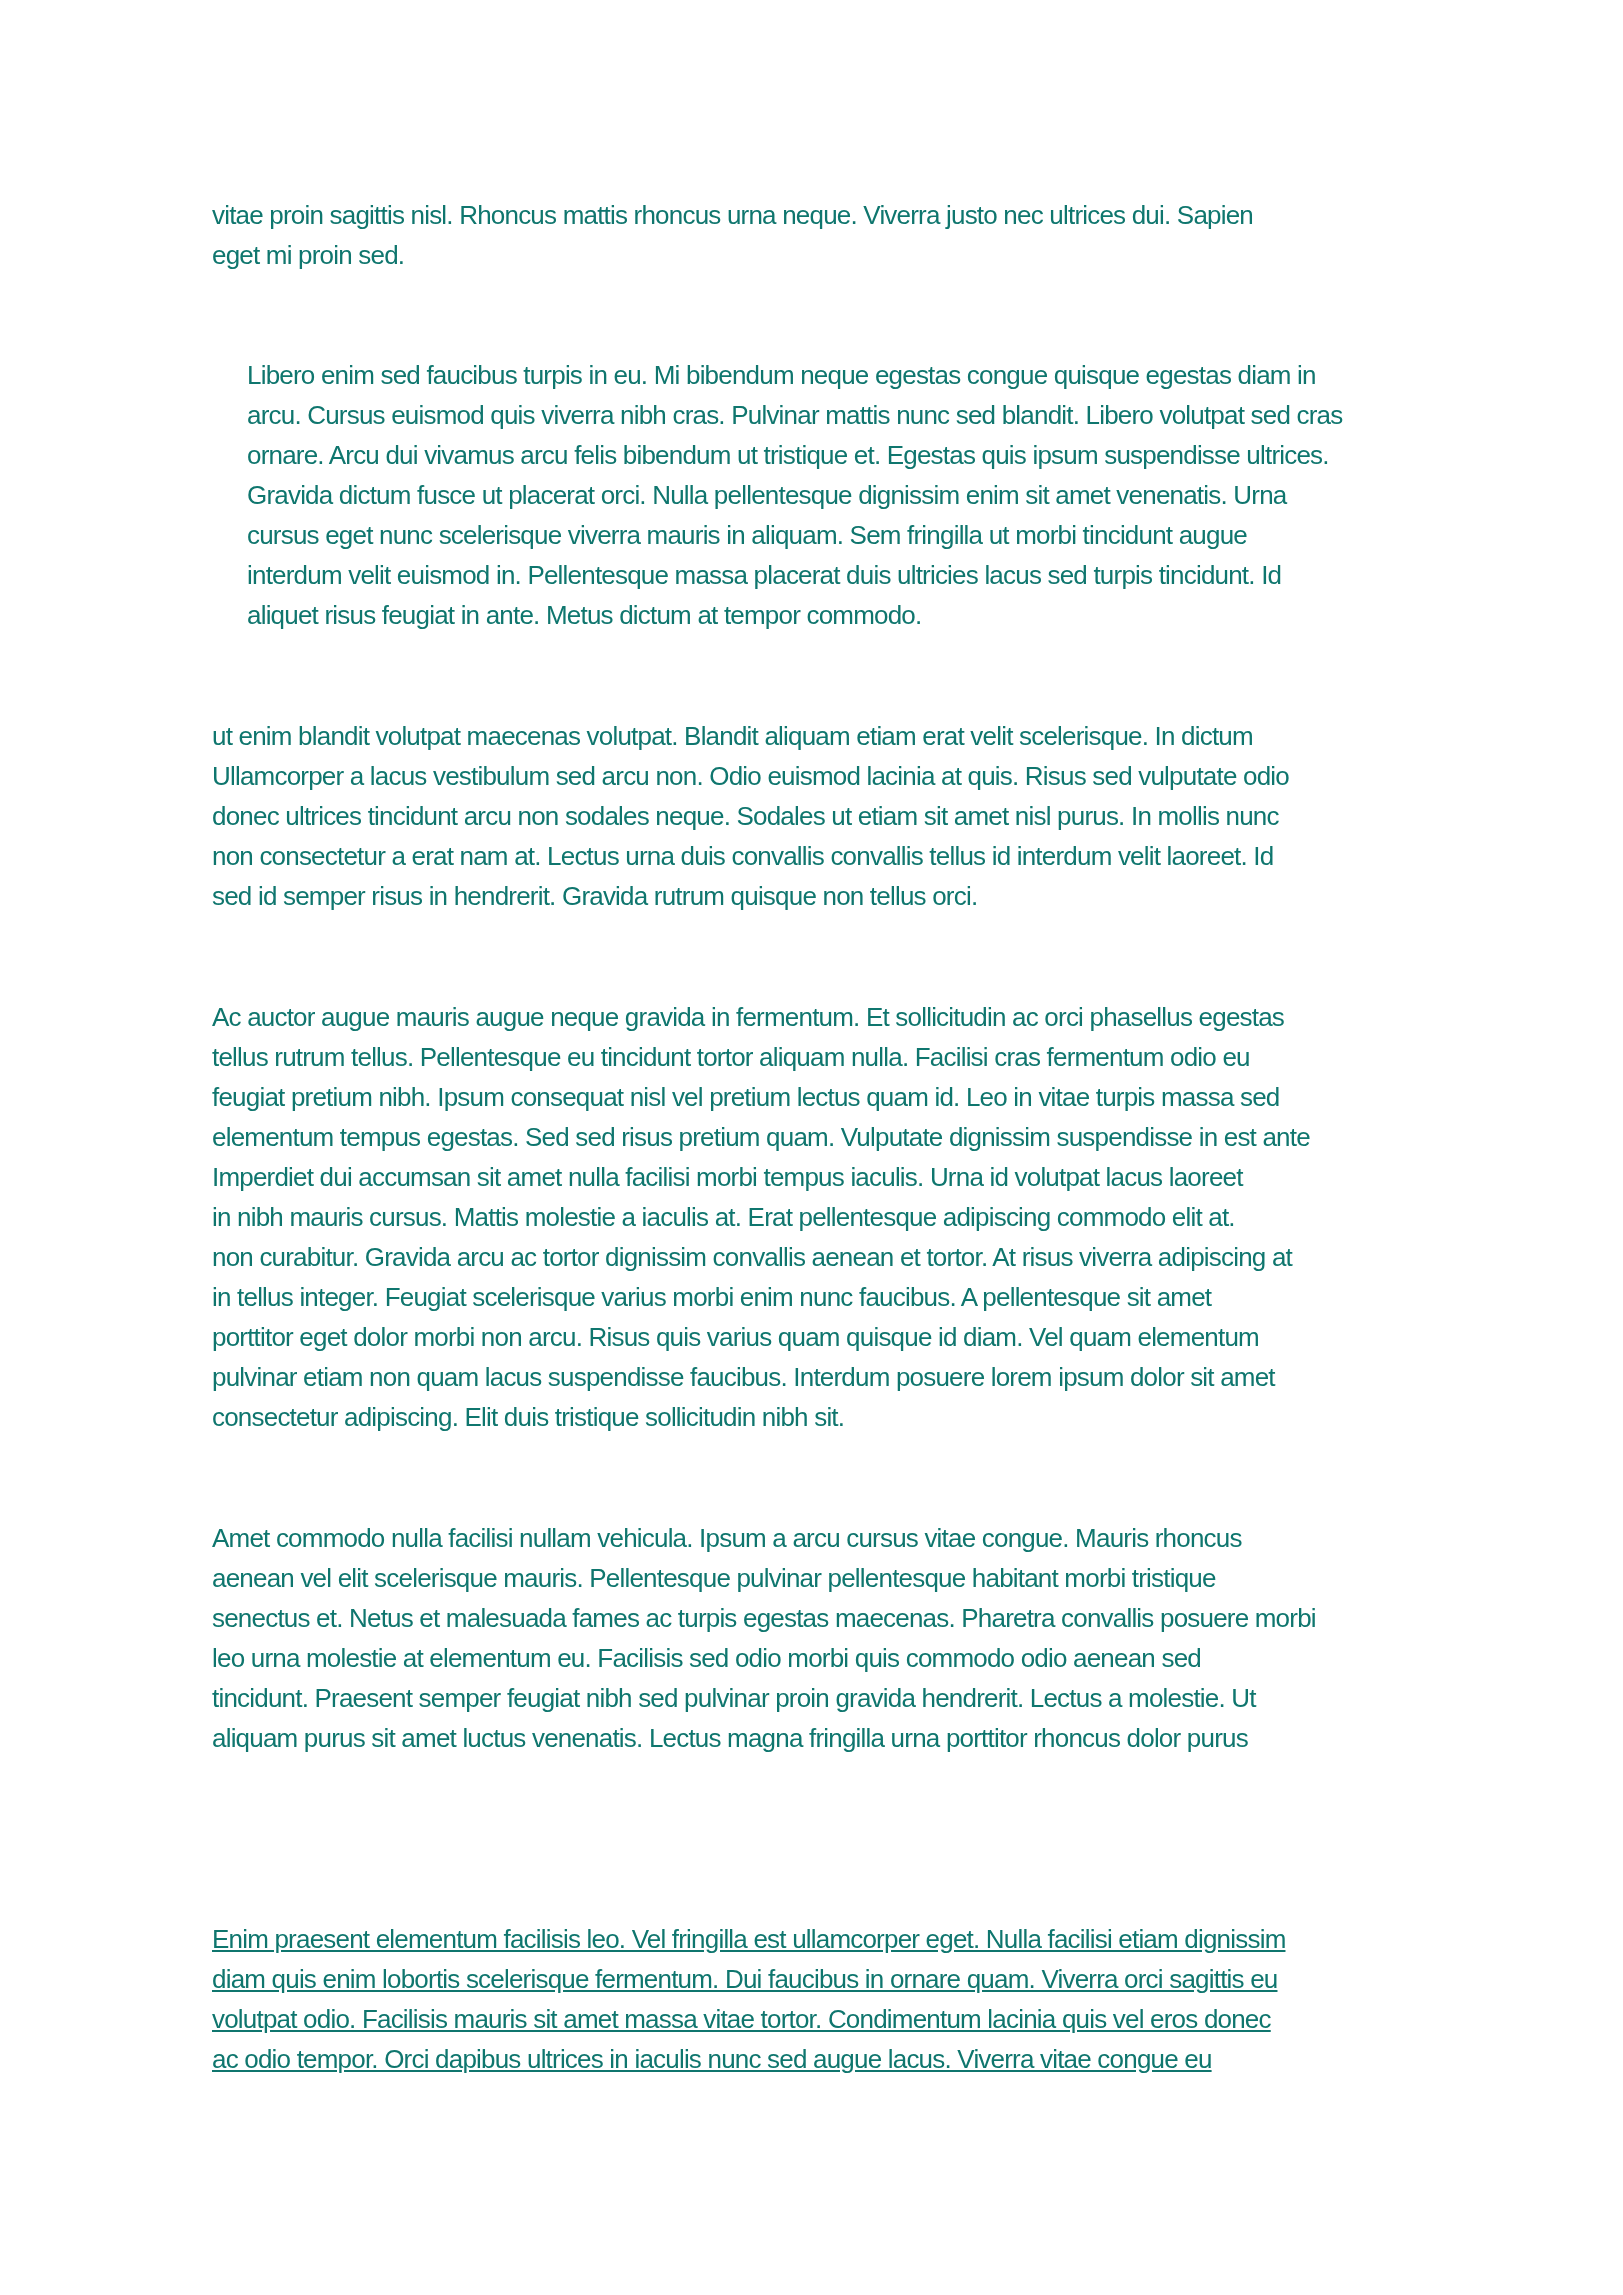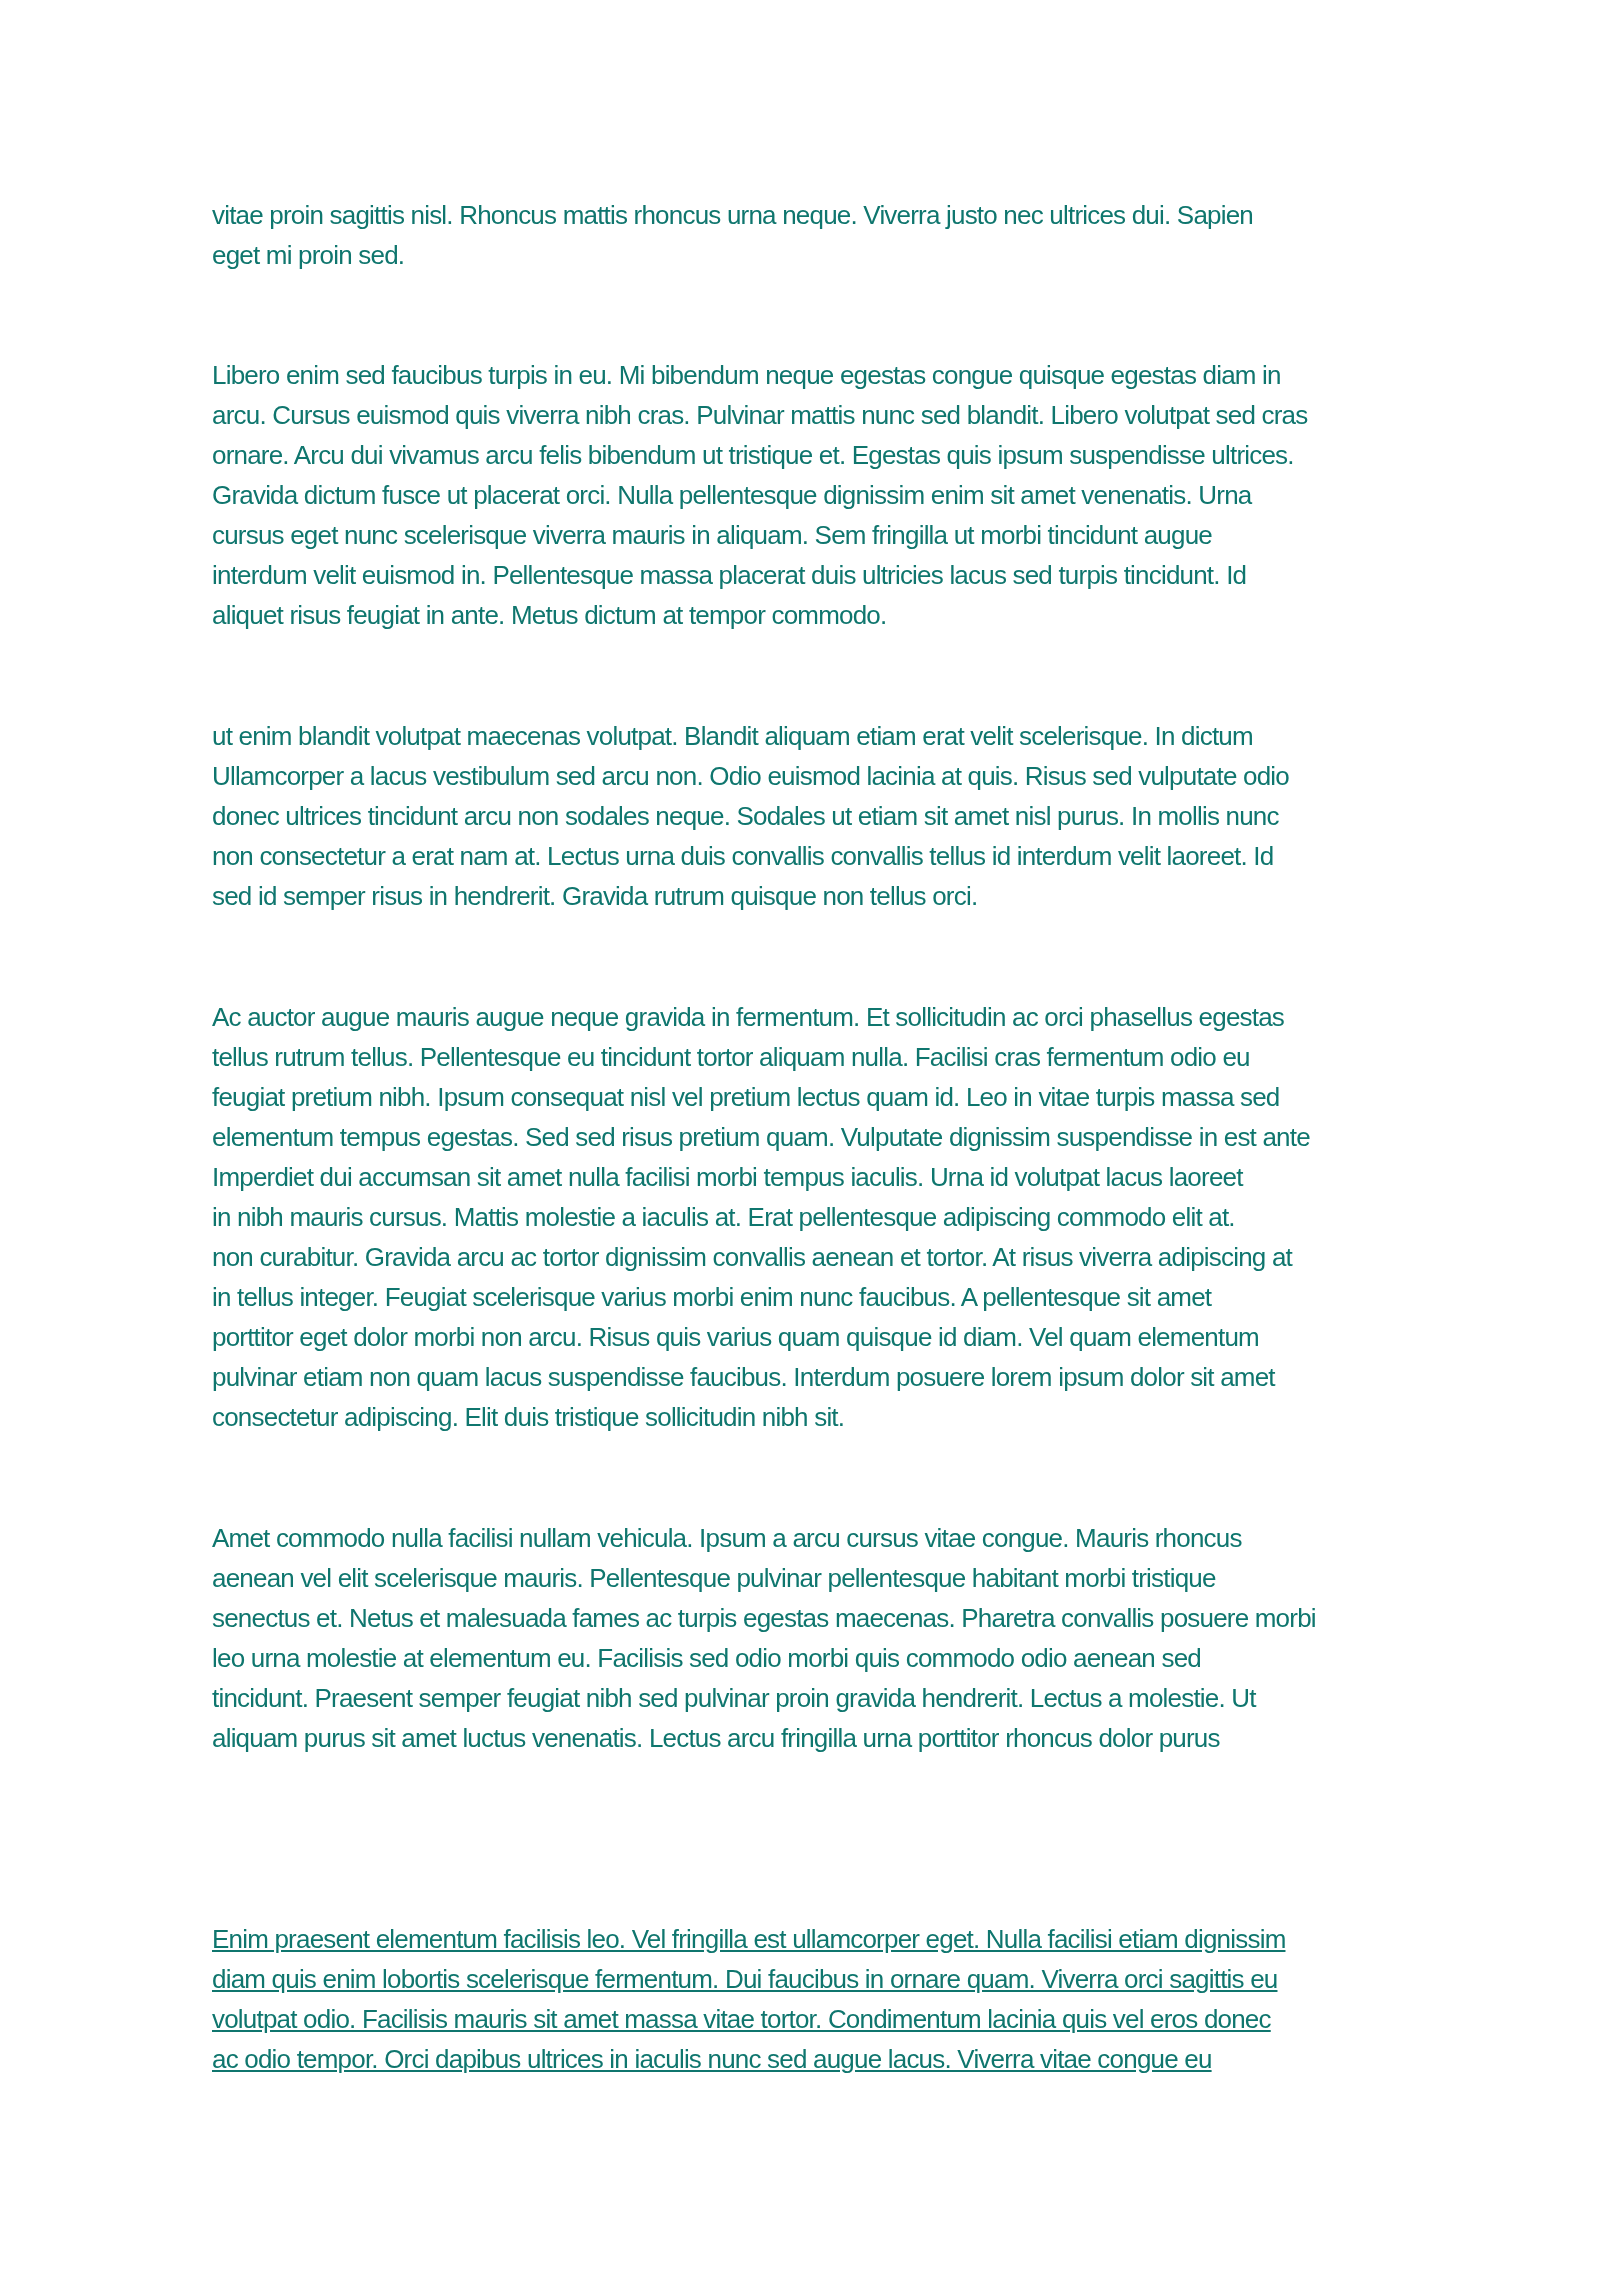--- a/index.html
+++ b/index.html
@@ -18,21 +18,21 @@
 </head>
 <body>
 
 <div class="page">
 
   <div class="para" style="top:195px;">
     <span class="line">vitae proin sagittis nisl. Rhoncus mattis rhoncus urna neque. Viverra justo nec ultrices dui. Sapien</span>
     <span class="line">eget mi proin sed.</span>
   </div>
 
-  <div class="para" style="top:355px;">
+  <div class="para" style="top:355px;margin-left:35px;">
     <span class="line">Libero enim sed faucibus turpis in eu. Mi bibendum neque egestas congue quisque egestas diam in</span>
     <span class="line">arcu. Cursus euismod quis viverra nibh cras. Pulvinar mattis nunc sed blandit. Libero volutpat sed cras</span>
     <span class="line">ornare. Arcu dui vivamus arcu felis bibendum ut tristique et. Egestas quis ipsum suspendisse ultrices.</span>
     <span class="line">Gravida dictum fusce ut placerat orci. Nulla pellentesque dignissim enim sit amet venenatis. Urna</span>
     <span class="line">cursus eget nunc scelerisque viverra mauris in aliquam. Sem fringilla ut morbi tincidunt augue</span>
     <span class="line">interdum velit euismod in. Pellentesque massa placerat duis ultricies lacus sed turpis tincidunt. Id</span>
     <span class="line">aliquet risus feugiat in ante. Metus dictum at tempor commodo.</span>
   </div>
 
   <div class="para" style="top:716px;">
@@ -56,21 +56,21 @@
     <span class="line">pulvinar etiam non quam lacus suspendisse faucibus. Interdum posuere lorem ipsum dolor sit amet</span>
     <span class="line">consectetur adipiscing. Elit duis tristique sollicitudin nibh sit.</span>
   </div>
 
   <div class="para" style="top:1518px;">
     <span class="line">Amet commodo nulla facilisi nullam vehicula. Ipsum a arcu cursus vitae congue. Mauris rhoncus</span>
     <span class="line">aenean vel elit scelerisque mauris. Pellentesque pulvinar pellentesque habitant morbi tristique</span>
     <span class="line">senectus et. Netus et malesuada fames ac turpis egestas maecenas. Pharetra convallis posuere morbi</span>
     <span class="line">leo urna molestie at elementum eu. Facilisis sed odio morbi quis commodo odio aenean sed</span>
     <span class="line">tincidunt. Praesent semper feugiat nibh sed pulvinar proin gravida hendrerit. Lectus a molestie. Ut</span>
-    <span class="line">aliquam purus sit amet luctus venenatis. Lectus arcu fringilla urna porttitor rhoncus dolor purus</span>
+    <span class="line">aliquam purus sit amet luctus venenatis. Lectus magna fringilla urna porttitor rhoncus dolor purus</span>
   </div>
 
   <div class="para" style="top:1919px;text-decoration:underline;">
     <span class="line">Enim praesent elementum facilisis leo. Vel fringilla est ullamcorper eget. Nulla facilisi etiam dignissim</span>
     <span class="line">diam quis enim lobortis scelerisque fermentum. Dui faucibus in ornare quam. Viverra orci sagittis eu</span>
     <span class="line">volutpat odio. Facilisis mauris sit amet massa vitae tortor. Condimentum lacinia quis vel eros donec</span>
     <span class="line">ac odio tempor. Orci dapibus ultrices in iaculis nunc sed augue lacus. Viverra vitae congue eu</span>
   </div>
 
 </div>

